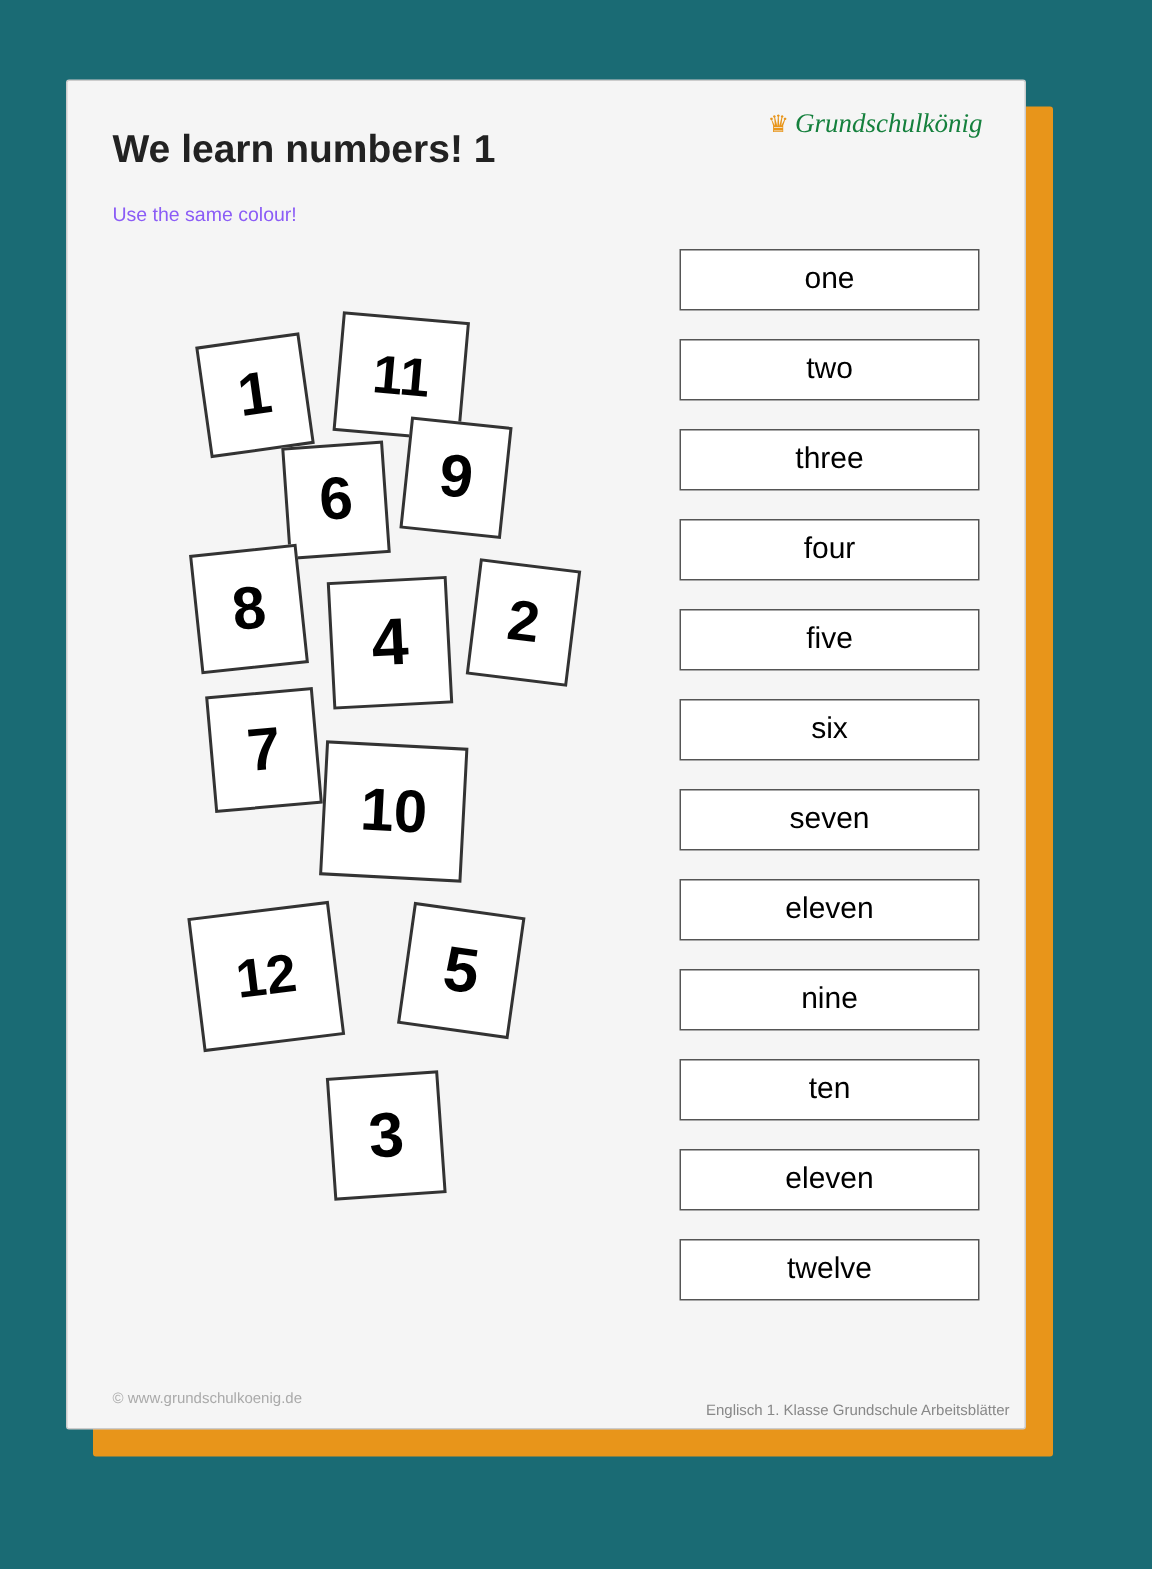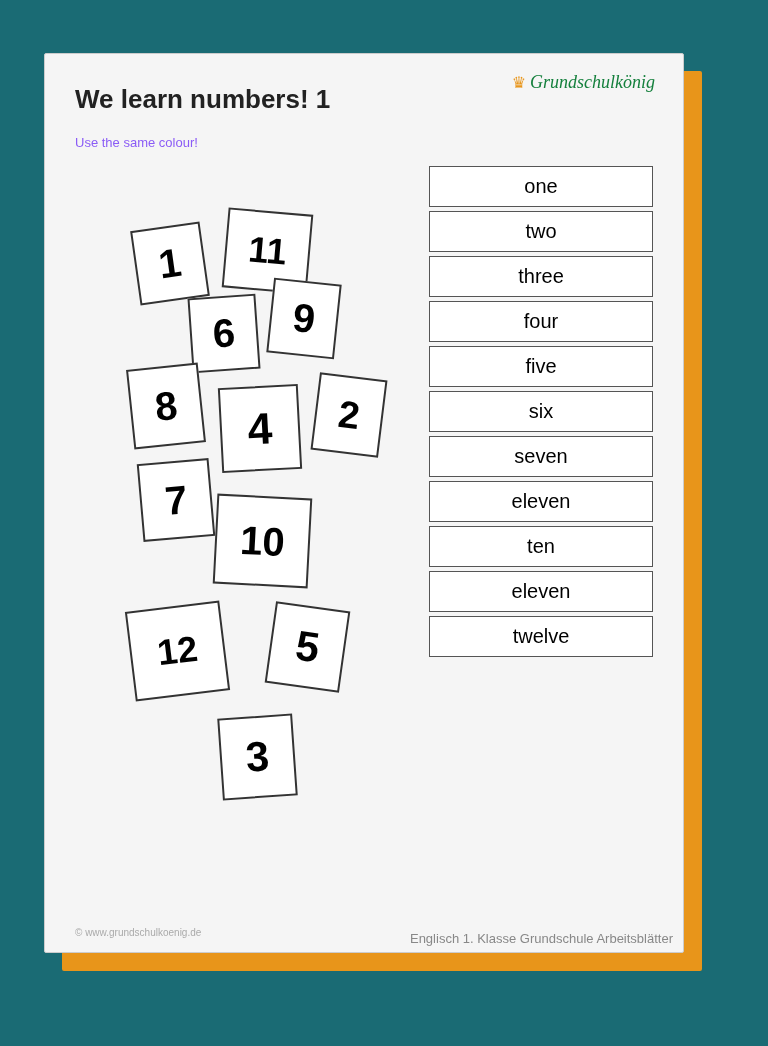--- a/index.html
+++ b/index.html
@@ -106,24 +106,24 @@
       background: white;
       display: flex;
       align-items: center;
       justify-content: center;
       font-size: 36px;
       font-weight: bold;
       font-family: Arial, sans-serif;
     }
 
     .words-area {
-      width: 224px;
+      width: 200px;
       display: flex;
       flex-direction: column;
-      gap: 4px;
+      gap: 19px;
     }
 
     .word-box {
       border: 1.5px solid #555;
       padding: 8px 12px;
       text-align: center;
       font-size: 20px;
       font-family: 'Comic Sans MS', cursive, sans-serif;
       background: white;
     }
@@ -133,21 +133,21 @@
       bottom: 14px;
       left: 30px;
       font-size: 10px;
       color: #aaa;
     }
 
     .bottom-label {
       position: absolute;
       bottom: 6px;
       right: 10px;
-      font-size: 13px;
+      font-size: 10px;
       color: #888;
     }
 
     
   </style>
 </head>
 <body>
 
 <div class="outer-container">
   <div class="orange-shadow"></div>
@@ -184,20 +184,21 @@
       <div class="words-area" id="words-area">
 
       <div class="word-box">one</div>
           <div class="word-box">two</div>
           <div class="word-box">three</div>
           <div class="word-box">four</div>
           <div class="word-box">five</div>
           <div class="word-box">six</div>
           <div class="word-box">seven</div>
           <div class="word-box">eleven</div>
+          <div class="word-box">nine</div>
           <div class="word-box">ten</div>
           <div class="word-box">eleven</div>
           <div class="word-box">twelve</div>
         </div>
 
     </div>
 
     <div class="footer-text">© www.grundschulkoenig.de</div>
     <div class="bottom-label">Englisch 1. Klasse Grundschule Arbeitsblätter</div>
 

